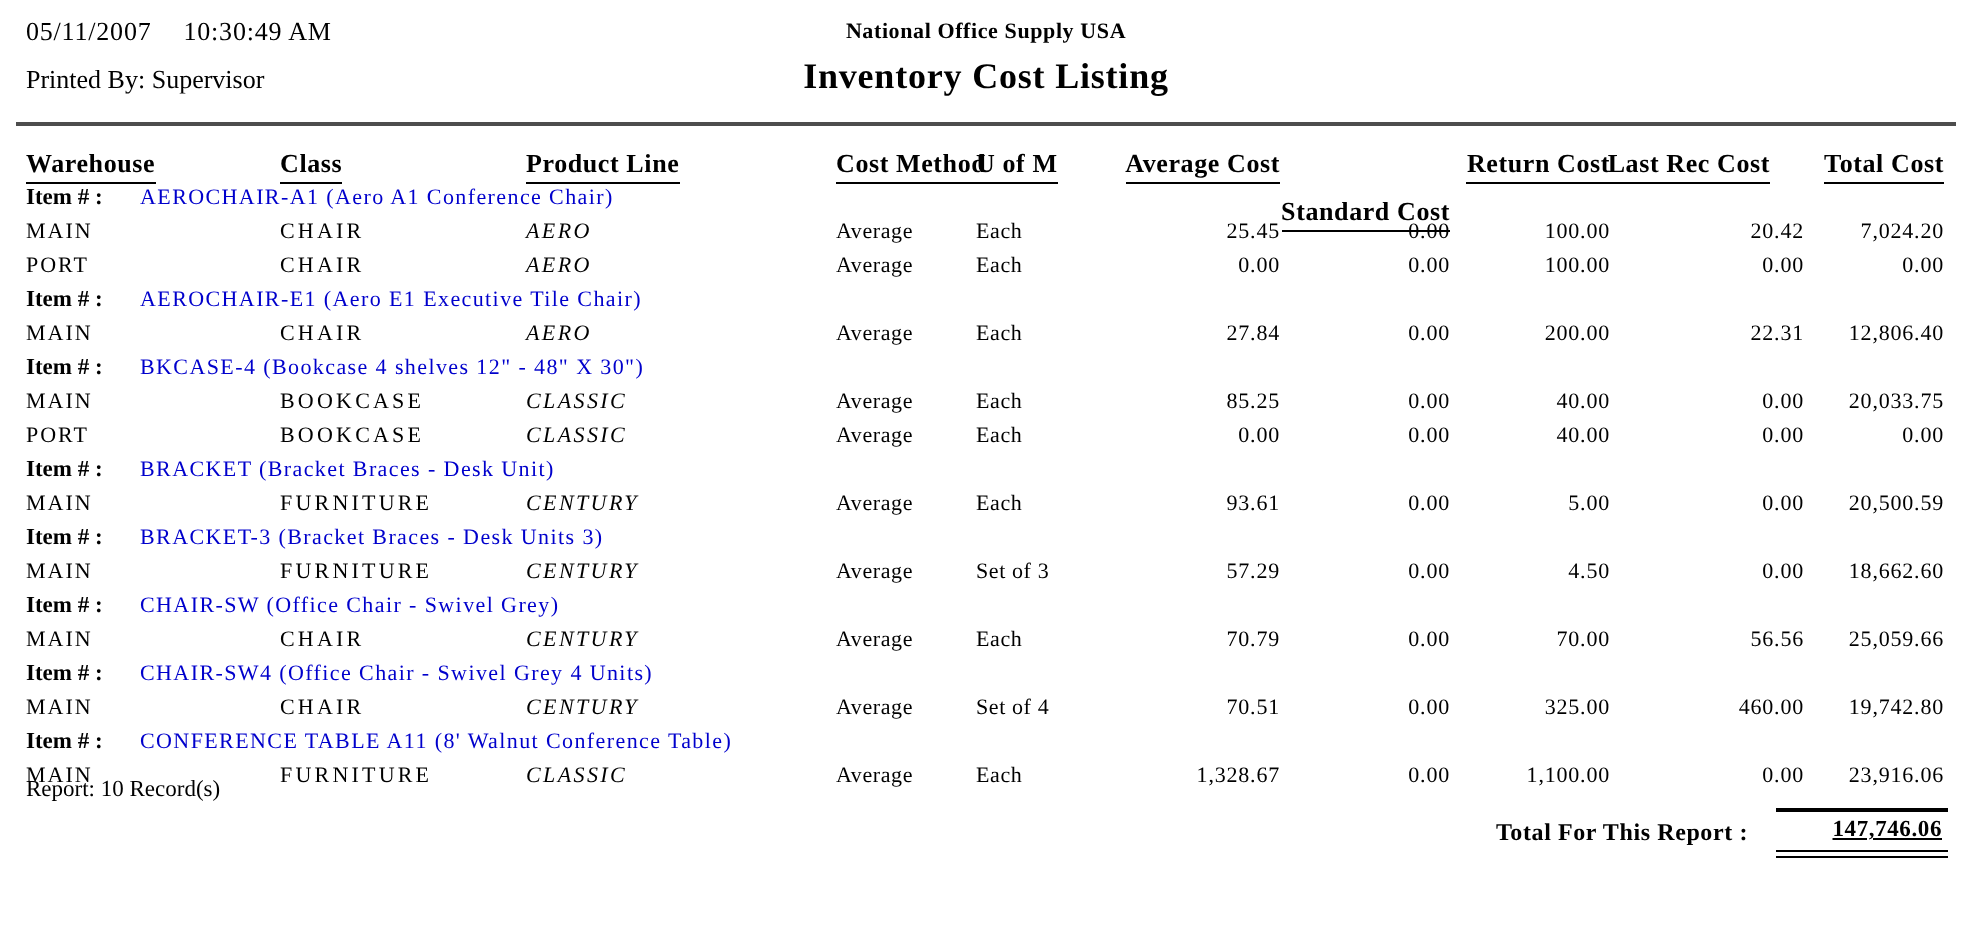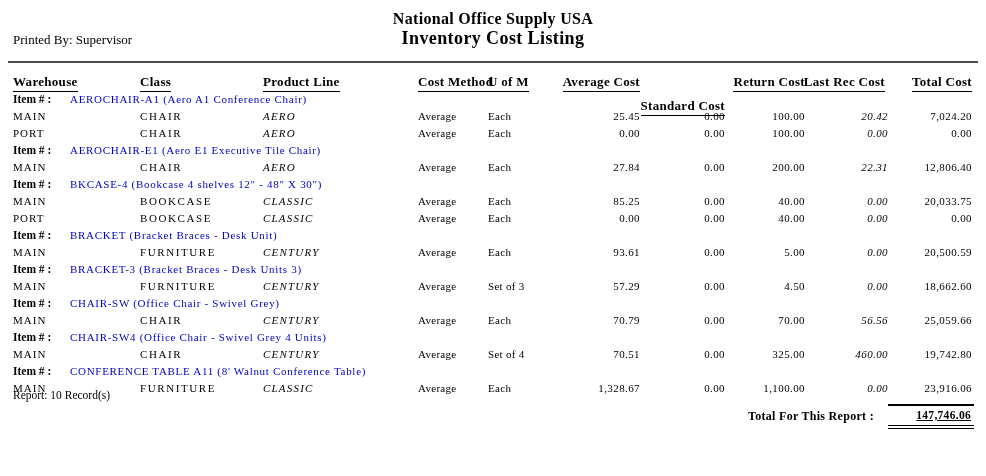--- a/index.html
+++ b/index.html
@@ -4,58 +4,61 @@
 <style>
   html,body { margin:0; padding:0; background:#ffffff; }
   .report {
     position:relative; width:986px; height:476px; background:#ffffff;
     font-family:"Liberation Serif", serif; color:#000; overflow:hidden;
   }
   
   .hdr-date   { position:absolute; left:13px;  top:8px;  font-size:13px; letter-spacing:0.4px; white-space:nowrap; }
   .hdr-time   { margin-left:16px; }
   .hdr-printed{ position:absolute; left:13px;  top:32px; font-size:13px; white-space:nowrap; }
-  .hdr-company{ position:absolute; left:0; right:0; top:10px; text-align:center; font-weight:bold; font-size:16px; letter-spacing:0.3px; }
+  .hdr-company{ position:absolute; left:0; right:0; top:10px; text-align:center; font-weight:bold; font-size:11px; letter-spacing:0.3px; }
   .hdr-title  { position:absolute; left:0; right:0; top:28px; text-align:center; font-weight:bold; font-size:18px; letter-spacing:0.4px; }
   .hdr-rule   { position:absolute; left:8px; right:8px; top:61px; border-top:2px solid #4d4d4d; }
 
   
   .colhead { position:absolute; top:74px; left:0; right:0; height:17px; font-weight:bold; font-size:13px; }
   .colhead span { position:absolute; white-space:nowrap; border-bottom:1px solid #000; padding-bottom:1px; letter-spacing:0.3px; }
   .c1 { left:13px; }  .c2 { left:140px; } .c3 { left:263px; } .c4 { left:418px; } .c5 { left:488px; }
   .c6 { right:346px; } .c7 { right:261px;margin-top:24px; } .c8 { right:181px; } .c9 { right:101px; } .c10 { right:14px; }
 
   
   .rows { position:absolute; top:91px; left:0; right:0; }
   .row  { position:relative; height:17px; font-size:11px; line-height:16px; }
   .row span { position:absolute; white-space:nowrap; }
   .item-label { left:13px; font-weight:bold; font-size:11.5px; }
   .item-name  { left:70px; color:#0000CC; letter-spacing:0.7px; }
   .d-wh   { left:13px;  letter-spacing:1px; }
   .d-class{ left:140px; letter-spacing:1.6px;text-align:center; }
   .d-pl   { left:263px; letter-spacing:1.2px;font-style:italic; }
   .d-cm   { left:418px; letter-spacing:0.3px; }
   .d-uom  { left:488px; letter-spacing:0.3px; }
-  .d-avg  { right:346px; } .d-std { right:261px; } .d-ret { right:181px; } .d-last { right:98px;font-style:italic; } .d-total { right:14px; }
+  .d-avg  { right:346px; } .d-std { right:261px; } .d-ret { right:181px; } .d-last { right:84px; } .d-total { right:14px; }
   .num { letter-spacing:0.4px; }
 
   
   .footer-record { position:absolute; left:13px; top:389px; font-size:11.5px; }
   .total-label   { position:absolute; right:112px; top:409px; font-weight:bold; font-size:12px; letter-spacing:0.3px; white-space:nowrap; }
   .total-box {
     position:absolute; left:888px; width:86px; top:404px; height:19px;
     border-top:2px solid #000; border-bottom:4px double #000;
   }
   .total-value { display:block; text-align:right; padding:3px 3px 0 0; font-weight:bold; font-size:11.5px; letter-spacing:0.3px;text-decoration:underline; }
 </style>
 </head>
 <body>
 
 <div class="report">
 
+  <div class="hdr-date">
+    <span>05/11/2007</span><span class="hdr-time">10:30:49 AM</span>
+  </div>
   <div class="hdr-printed">Printed By: Supervisor</div>
   <div class="hdr-company">National Office Supply USA</div>
   <div class="hdr-title">Inventory Cost Listing</div>
   <div class="hdr-rule"></div>
 
   <div class="colhead">
     <span class="c1">Warehouse</span>
     <span class="c2">Class</span>
     <span class="c3">Product Line</span>
     <span class="c4">Cost Method</span>

